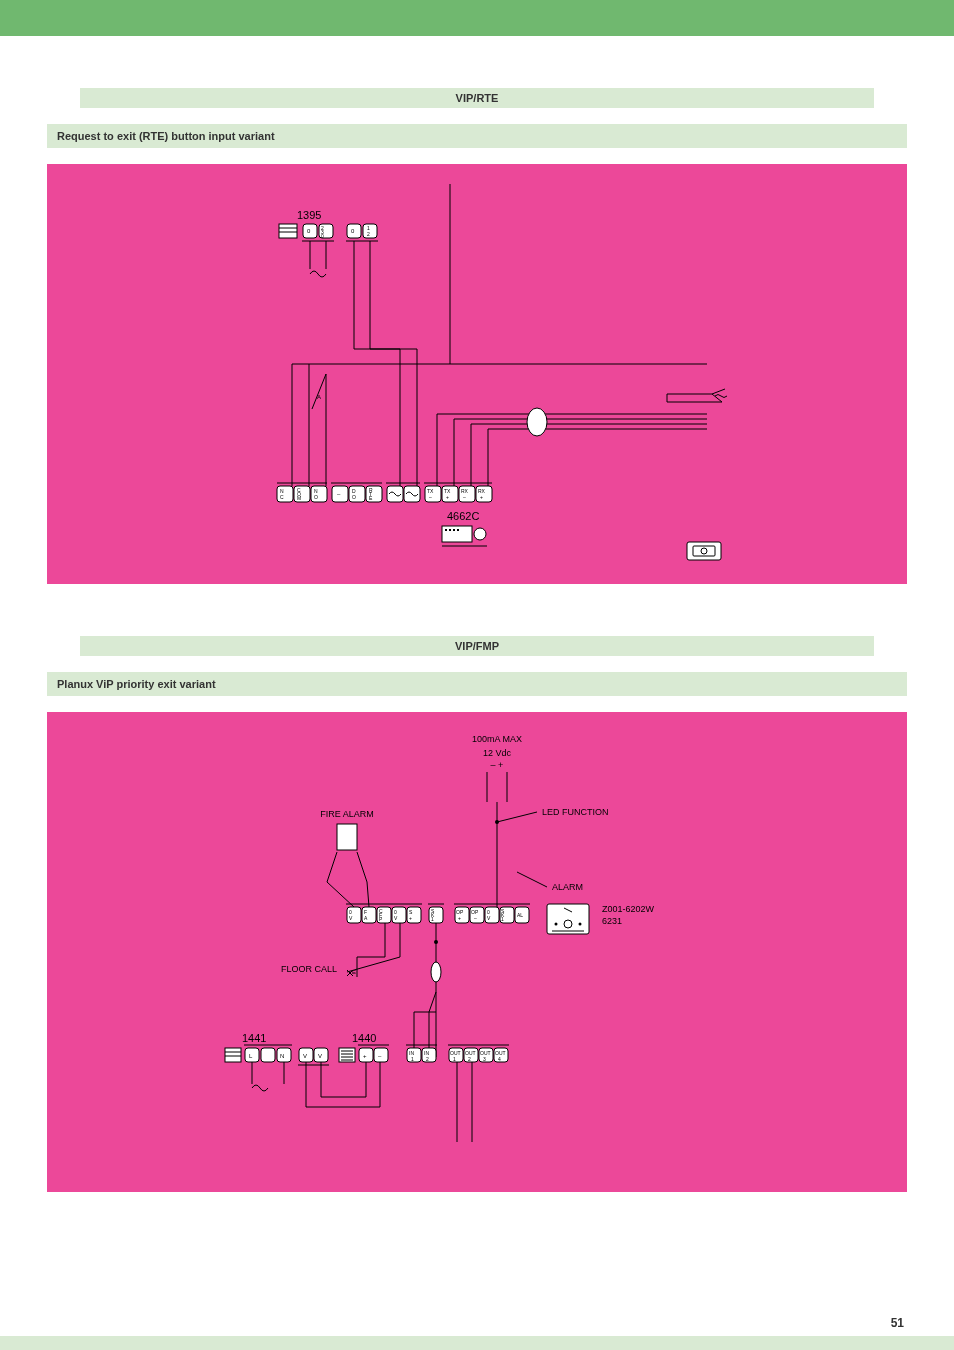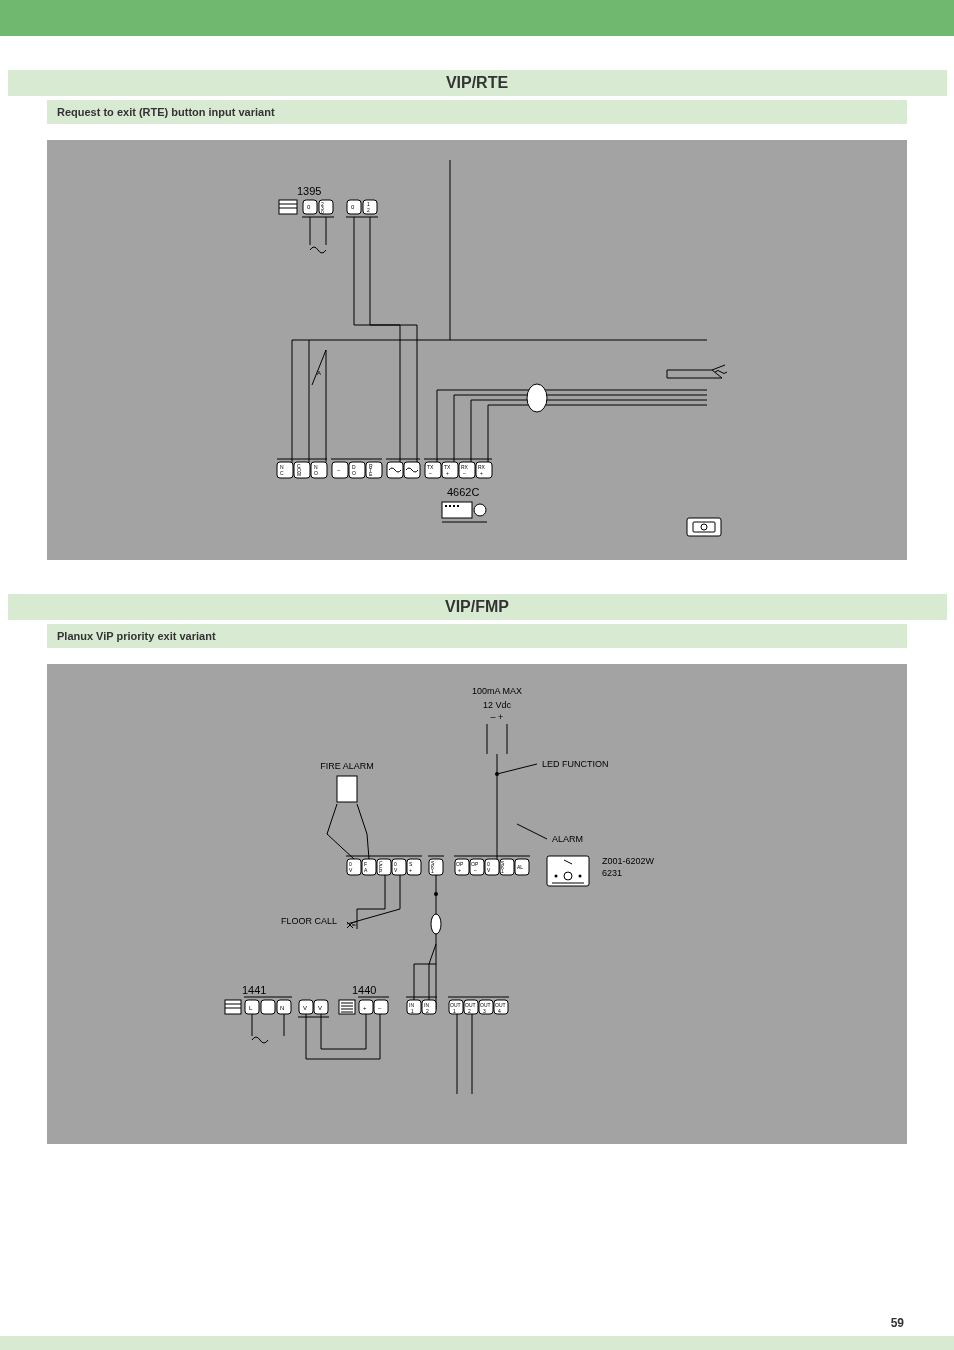--- a/index.html
+++ b/index.html
@@ -12,40 +12,40 @@
   }
   .top-bar {
     width: 100%;
     height: 36px;
     background: #70b86f;
   }
   .section-heading {
     background: #d9ead3;
     text-align: center;
     font-weight: bold;
-    font-size: 16px;
+    font-size: 11px;
     color: #333;
     padding: 4px 0;
-    width: 939px;
-    margin: 34px auto 0 auto;
+    width: 794px;
+    margin: 52px auto 0 auto;
   }
   .section-sub {
     background: #d9ead3;
     font-weight: bold;
     font-size: 11px;
     color: #333;
     padding: 6px 10px;
     width: 860px;
-    margin: 4px auto;
+    margin: 16px auto;
   }
   .diagram-area {
     width: 860px;
     margin: 16px auto;
     position: relative;
-    background: #a3a3a3;
+    background: #ec4899;
   }
   .d1 { height: 420px; }
   .d2 { height: 480px; }
   .page-num {
     position: absolute;
     bottom: 20px;
     right: 50px;
     font-weight: bold;
     font-size: 12px;
     color: #333;
@@ -361,13 +361,13 @@
   <line class="wire" x1="382" y1="336" x2="382" y2="300"></line>
   <line class="wire" x1="367" y1="300" x2="389" y2="300"></line>
   <line class="wire" x1="382" y1="300" x2="389" y2="280"></line>
 
   <line class="wire" x1="410" y1="350" x2="410" y2="430"></line>
   <line class="wire" x1="425" y1="350" x2="425" y2="430"></line>
 </svg>
 </div>
 
 <div class="bottom-bar"></div>
-<div class="page-num">59</div>
+<div class="page-num">51</div>
 
 </body></html>

